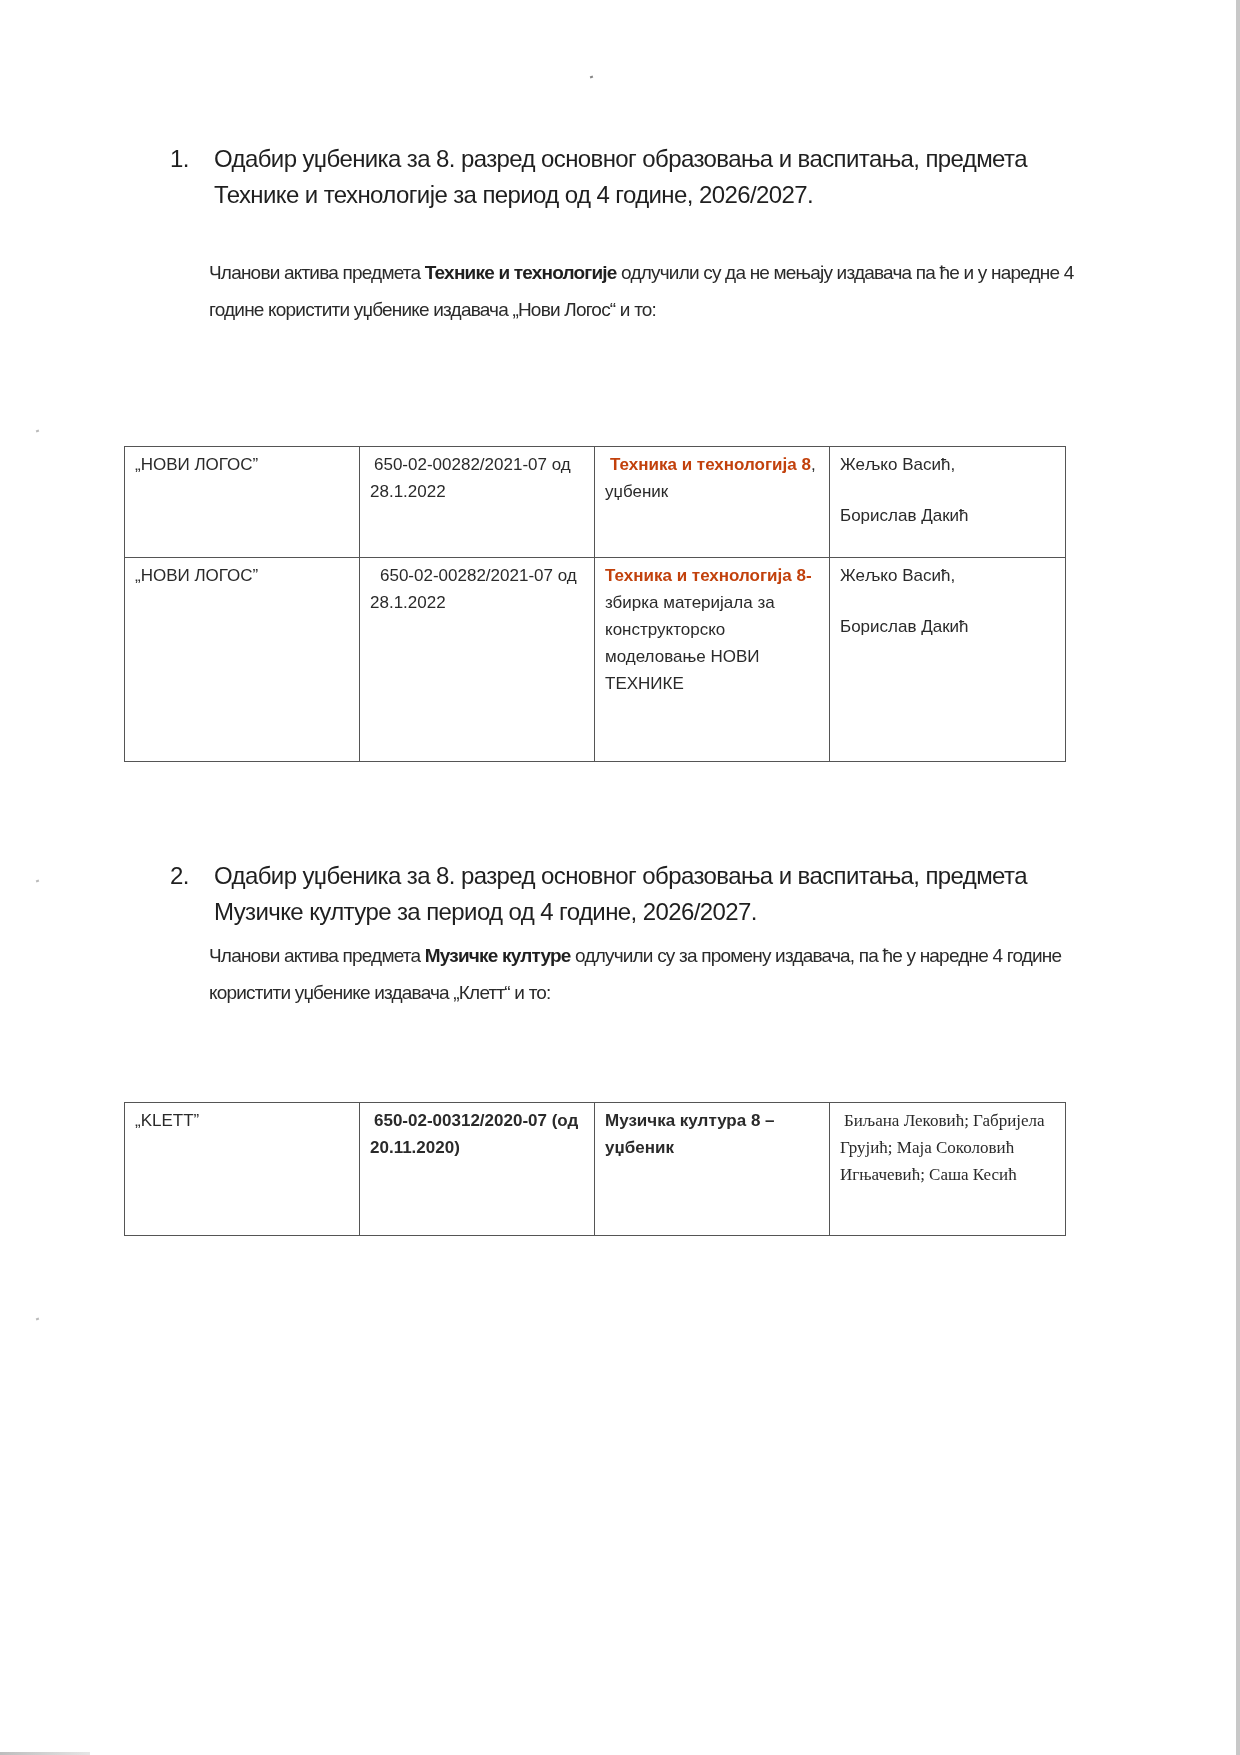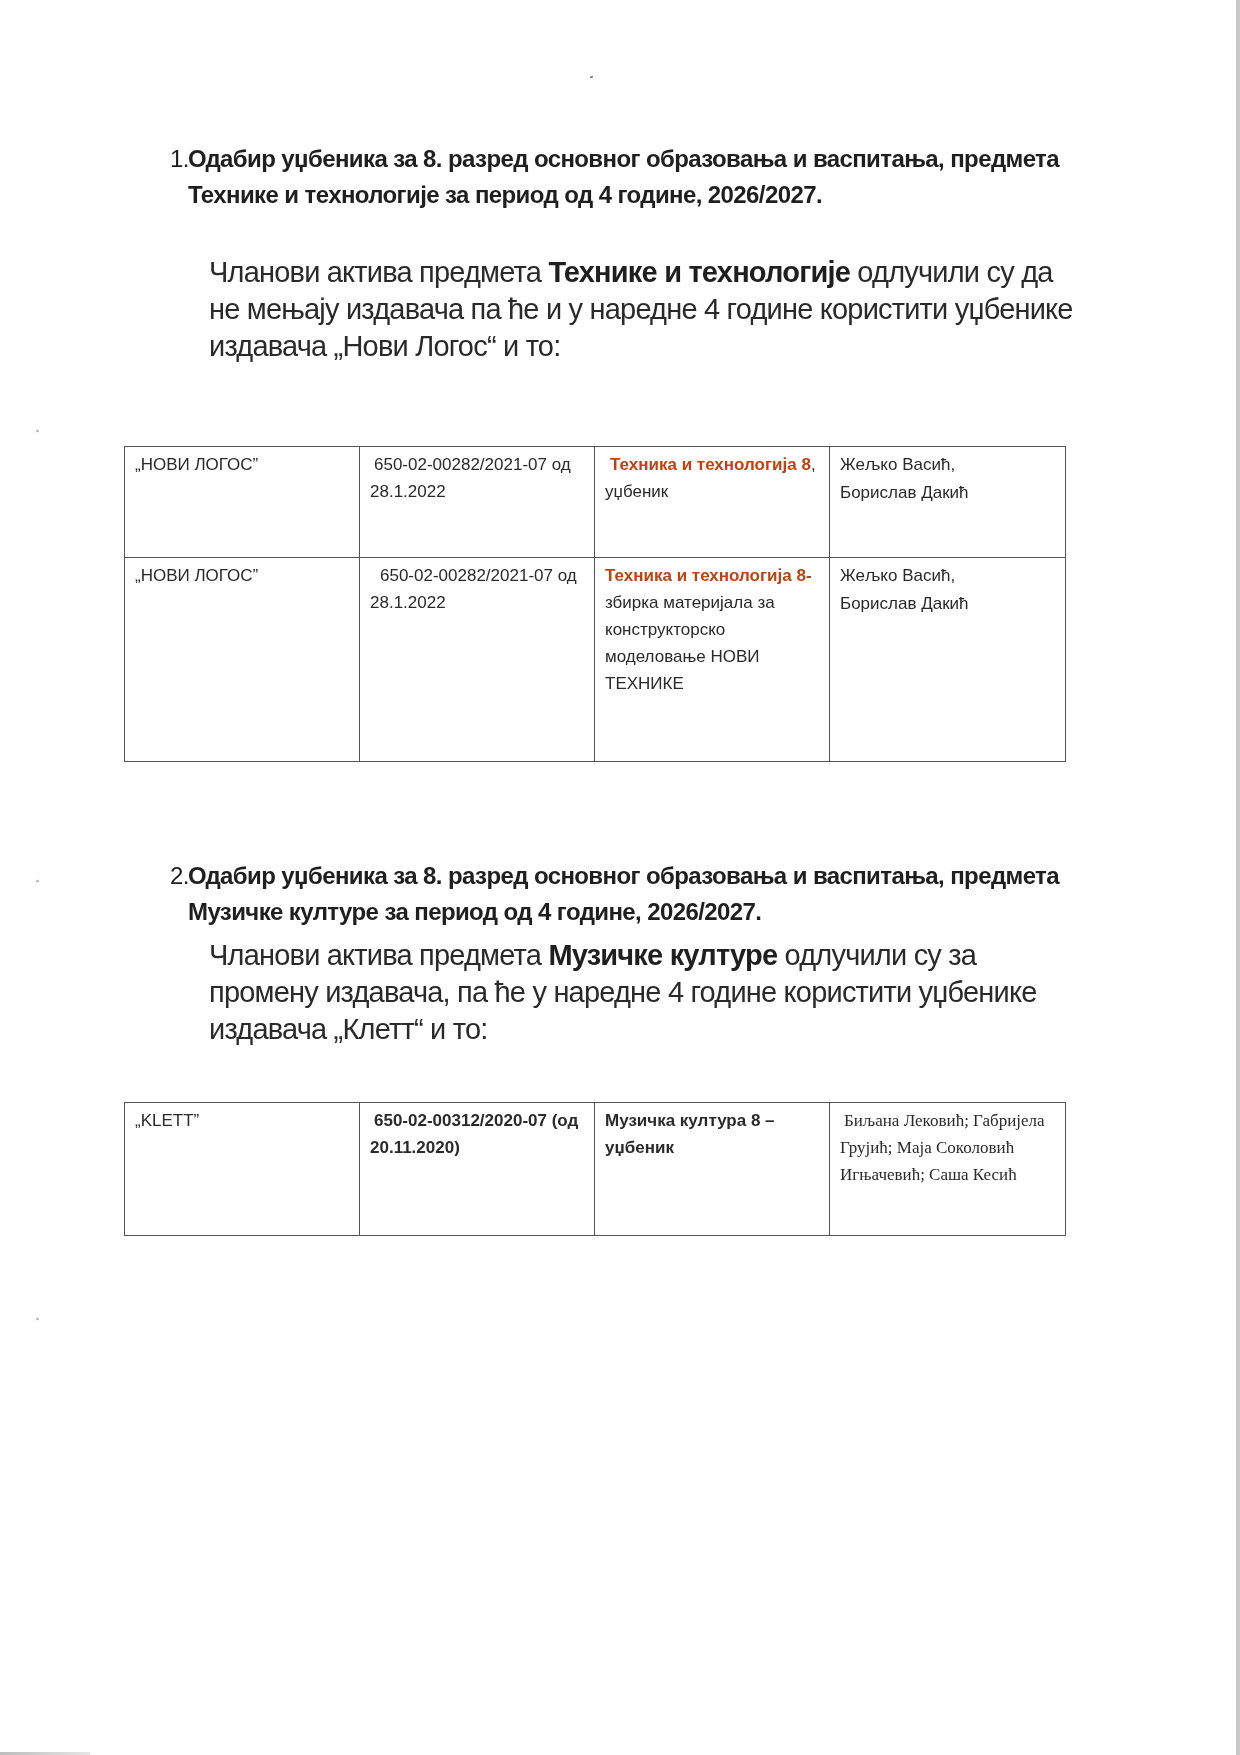--- a/index.html
+++ b/index.html
@@ -31,27 +31,27 @@
       font-size: 24px;
       line-height: 36px;
       color: #1f1f1f;
       letter-spacing: -0.6px;
     }
     .section-heading .num {
       position: absolute; left: 0; top: 0;
       font-weight: normal;
     }
     .section-heading .text {
-      display: block; margin-left: 18px; font-weight: bold;
+      display: block; margin-left: 44px; font-weight: normal;
     }
     .paragraph {
       position: absolute;
       left: 209px;
       width: 880px;
-      font-size: 29px;
+      font-size: 19px;
       line-height: 37px;
       color: #2a2a2a;
       letter-spacing: -0.8px;
     }
     .paragraph b { font-weight: bold; color: #1f1f1f; }
 
     table.textbook-table {
       position: absolute;
       left: 124px;
       border-collapse: collapse;
@@ -68,21 +68,21 @@
       padding: 4px 10px 0 10px;
     }
     td.c1 { width: 214px; }
     td.c2 { width: 214px; }
     td.c3 { width: 214px; }
     td.c4 { width: 215px; }
     .bold { font-weight: bold; color: #c2410c; }
     .center { }
     .serif { font-family: "Liberation Serif", "DejaVu Serif", serif; font-size: 19px; line-height: 28px; }
     .authors-line { display: block; }
-    .authors-line + .authors-line { margin-top: 1px; }
+    .authors-line + .authors-line { margin-top: 24px; }
   </style>
 </head>
 <body>
 
 <div class="page-edge-right"></div>
 <div class="page-edge-bottom"></div>
 <div class="speck" style="left:590px;top:76px;"></div>
 <div class="speck light" style="left:36px;top:430px;"></div>
 <div class="speck light" style="left:36px;top:880px;"></div>
 <div class="speck light" style="left:36px;top:1318px;"></div>

